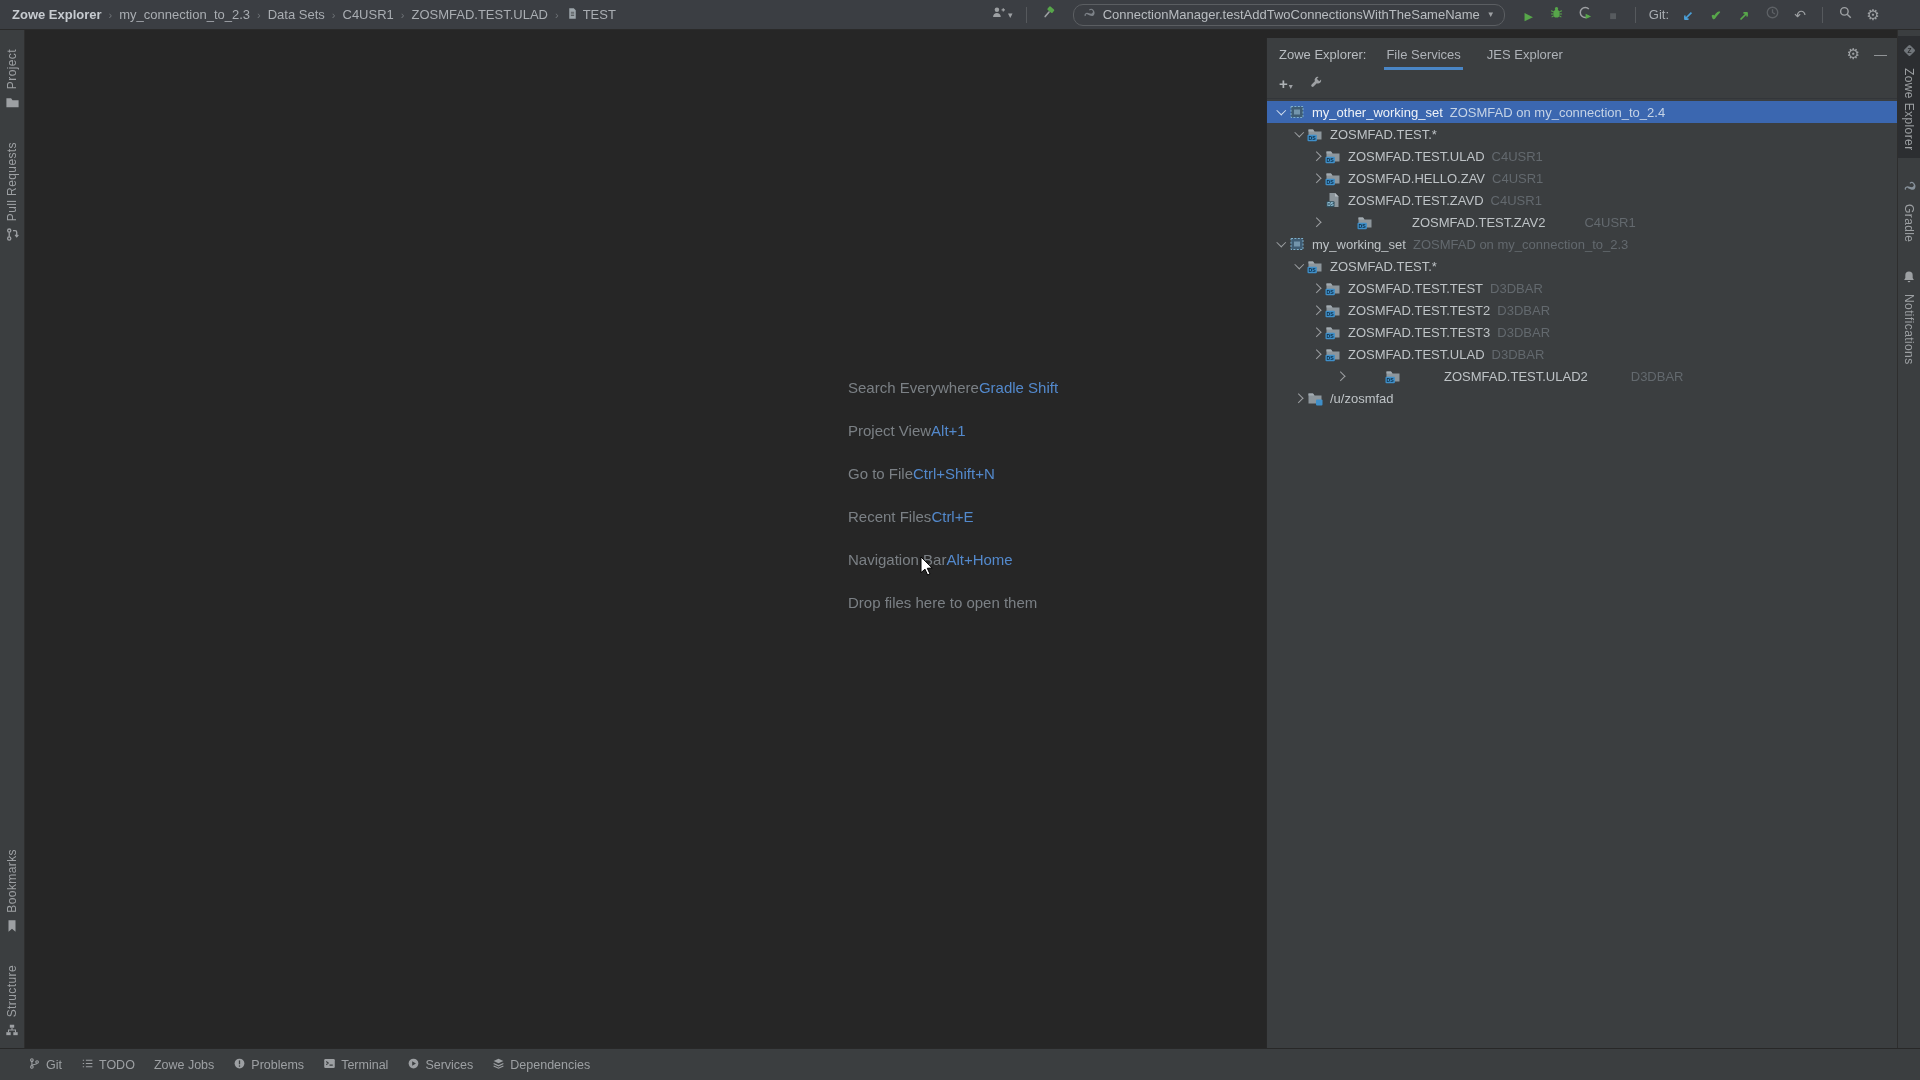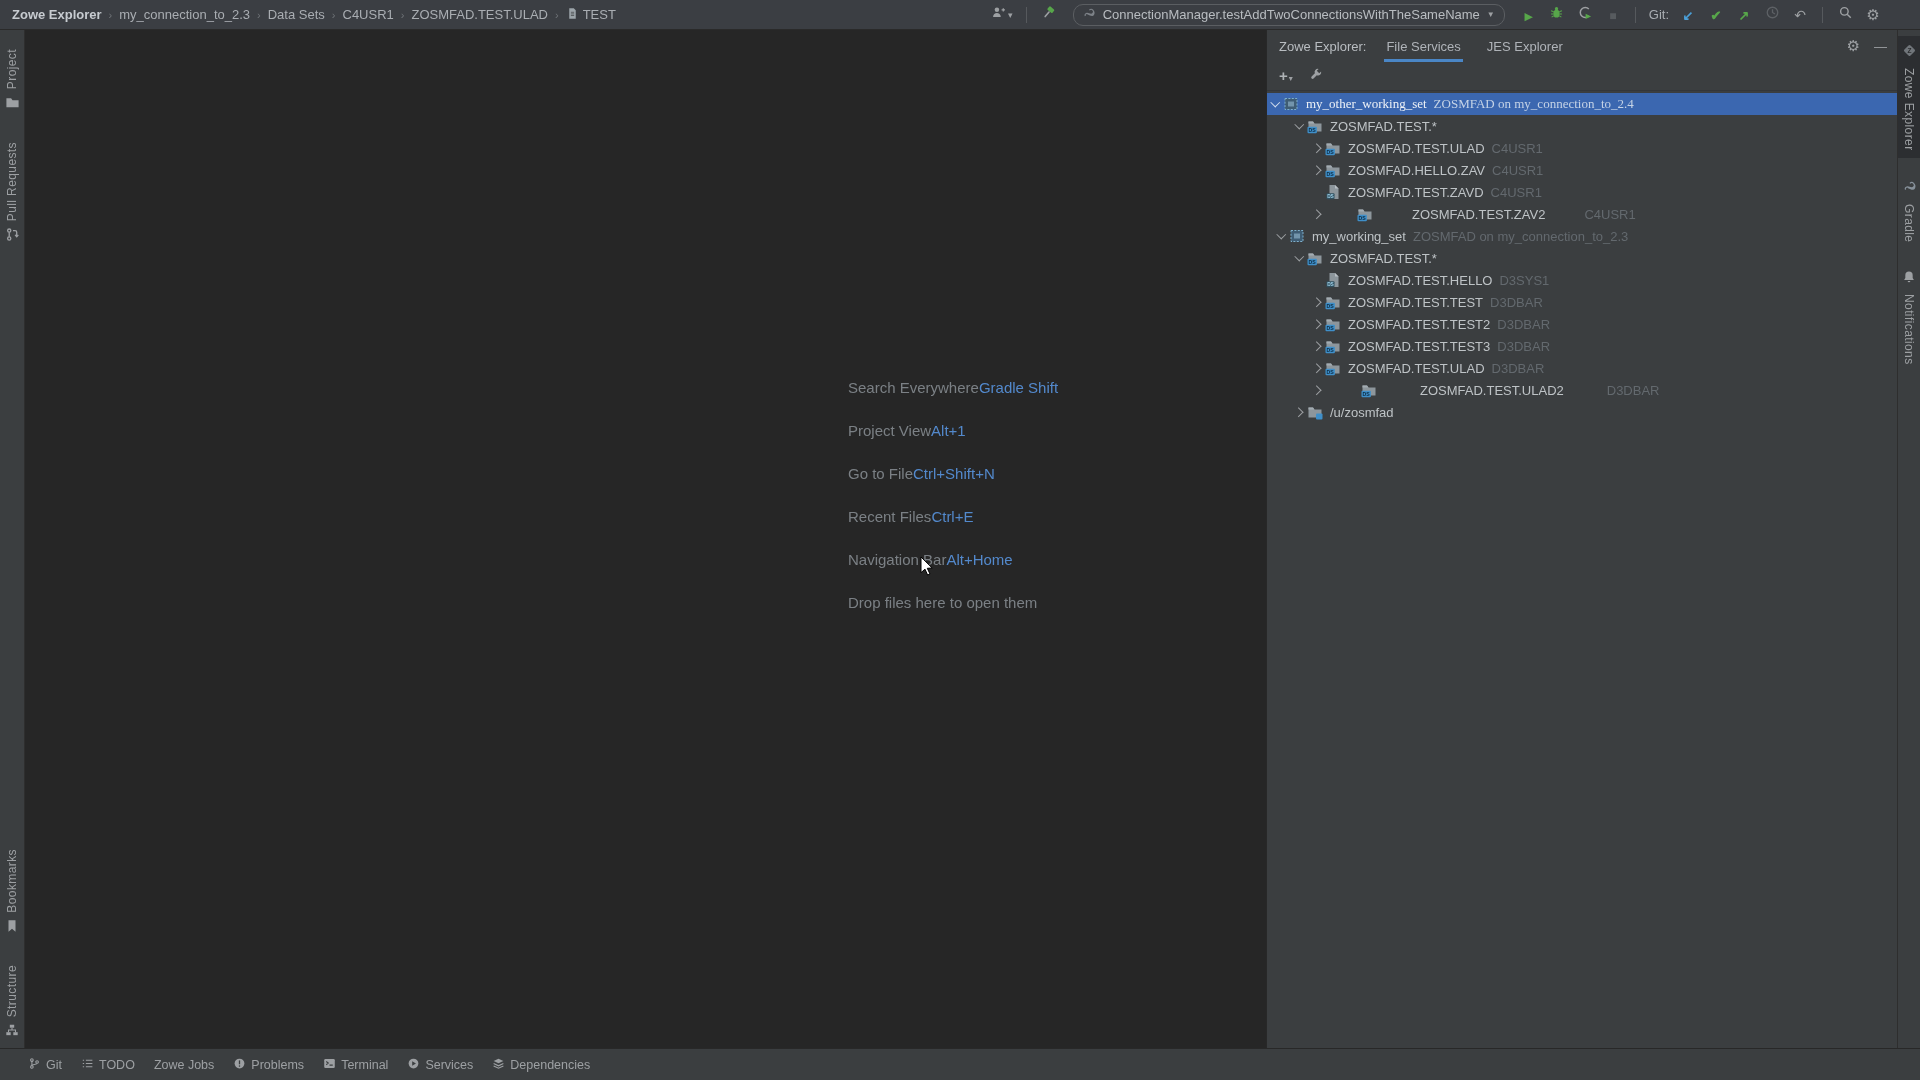--- a/index.html
+++ b/index.html
@@ -46,21 +46,21 @@
   .vlabel { font-size:12px; color:#9da0a3; letter-spacing:.4px; }
   .stripe.left .vlabel { writing-mode:vertical-rl; transform:rotate(180deg); }
   .stripe.right .vlabel { writing-mode:vertical-rl; }
   .stripe-spacer { flex:1; }
   
   .editor { flex:1; background:#262626; position:relative; }
   .shortcuts { position:absolute; left:823px; top:336px; font-size:15px; white-space:nowrap; }
   .sc-row { height:43px; display:flex; align-items:center; color:#7b8085; }
   .sc-key { color:#5389cc; }
   
-  .panel { width:631px; background:#3b3e40; border-left:1px solid #282828; display:flex; flex-direction:column; }
+  .panel { width:631px; background:#3b3e40; border-left:1px solid #282828; display:flex; flex-direction:column;margin-top:8px; }
   .tw-header { height:32px; display:flex; align-items:center; padding:0 10px 0 12px; gap:20px; font-size:13px; flex:0 0 auto; }
   .tw-title { color:#b9bdc1; }
   .tw-tabs { display:flex; gap:26px; height:100%; align-items:center; }
   .tw-tab { position:relative; height:100%; display:flex; align-items:center; color:#afb3b8; cursor:default; }
   .tw-tab.active::after { content:""; position:absolute; left:-2px; right:-2px; bottom:0; height:3px; background:#4a86c6; }
   .tw-actions { margin-left:auto; display:flex; gap:14px; align-items:center; }
   .tw-toolbar { height:29px; display:flex; align-items:center; gap:16px; padding:0 12px; border-bottom:1px solid #33363a; flex:0 0 auto; }
   .tw-tool { display:flex; align-items:center; }
   .tree { flex:1; overflow:hidden; padding-top:2px; font-size:13px; }
   .tree-row { height:22px; display:flex; align-items:center; color:#bec3c6; white-space:nowrap; cursor:default; }
@@ -278,21 +278,21 @@
         <div class="tw-tool">
           <span><span class="g" style="color:#afb3b6;font-size:15px;font-weight:bold">+</span><span class="mini-caret">▾</span></span>
         </div>
         <div class="tw-tool">
           <span><svg viewBox="0 0 16 16" width="14" height="14">
               <path d="M13.8 5.1a3.6 3.6 0 0 1-4.9 4.3L5.2 13.1a1.55 1.55 0 0 1-2.2-2.2L6.7 7.2A3.6 3.6 0 0 1 11 2.3L8.9 4.4l2.8 2.8Z" fill="#9da0a3"></path>
             </svg></span>
         </div>
       </div>
     <div class="tree" id="tree">
-        <div class="tree-row selected" style=" font-family: Liberation Serif, serif;">
+        <div class="tree-row selected" style="padding-left: 6px;">
           <span class="chev-slot">
             <span class="chev expanded"></span>
           </span>
           <span class="tree-icon">
             <svg viewBox="0 0 16 16">
               <rect x="2" y="2.5" width="12" height="11" fill="#3f5d74" stroke="#7fb0cc" stroke-width="1" stroke-dasharray="2 1.4"></rect>
               <rect x="5" y="5.5" width="6" height="5" fill="#9fc3da" opacity="0.55"></rect>
             </svg>
           </span>
           <span>my_other_working_set</span>
@@ -391,33 +391,20 @@
             <svg viewBox="0 0 16 16">
               <path d="M1.5 3.5 h4.5 l1.5 2 h7 v8 h-13 Z" fill="#8d969c"></path>
               <path d="M1.5 3.5 h4.5 l1.5 2 h-6 Z" fill="#a3acb2"></path>
               <rect x="0.5" y="8.8" width="9.4" height="6.4" rx="1" fill="#3f8fc9"></rect>
               <text x="5.2" y="14" font-size="5.2" font-weight="bold" fill="#0c2c44" text-anchor="middle">DS</text>
             </svg>
           </span>
           <span>ZOSMFAD.TEST.*</span>
         </div>
         <div class="tree-row" style="padding-left: 42px;">
-          <span class="chev-slot"></span>
-          <span class="tree-icon">
-            <svg viewBox="0 0 16 16">
-              <path d="M4.5 1 h5.5 l3.5 3.5 V15 H4.5 Z" fill="#8d969c"></path>
-              <path d="M10 1 l3.5 3.5 H10 Z" fill="#b9c0c5"></path>
-              <rect x="1.5" y="9.2" width="8" height="6" rx="1" fill="#31505f"></rect>
-              <text x="5.5" y="14.1" font-size="4.8" font-weight="bold" fill="#9fd0e8" text-anchor="middle">DS</text>
-            </svg>
-          </span>
-          <span>ZOSMFAD.TEST.HELLO</span>
-          <span class="tree-suffix">D3SYS1</span>
-        </div>
-        <div class="tree-row" style="padding-left: 42px;">
           <span class="chev-slot">
             <span class="chev"></span>
           </span>
           <span class="tree-icon">
             <svg viewBox="0 0 16 16">
               <path d="M1.5 3.5 h4.5 l1.5 2 h7 v8 h-13 Z" fill="#8d969c"></path>
               <path d="M1.5 3.5 h4.5 l1.5 2 h-6 Z" fill="#a3acb2"></path>
               <rect x="0.5" y="8.8" width="9.4" height="6.4" rx="1" fill="#3f8fc9"></rect>
               <text x="5.2" y="14" font-size="5.2" font-weight="bold" fill="#0c2c44" text-anchor="middle">DS</text>
             </svg>
@@ -463,21 +450,21 @@
             <svg viewBox="0 0 16 16">
               <path d="M1.5 3.5 h4.5 l1.5 2 h7 v8 h-13 Z" fill="#8d969c"></path>
               <path d="M1.5 3.5 h4.5 l1.5 2 h-6 Z" fill="#a3acb2"></path>
               <rect x="0.5" y="8.8" width="9.4" height="6.4" rx="1" fill="#3f8fc9"></rect>
               <text x="5.2" y="14" font-size="5.2" font-weight="bold" fill="#0c2c44" text-anchor="middle">DS</text>
             </svg>
           </span>
           <span>ZOSMFAD.TEST.ULAD</span>
           <span class="tree-suffix">D3DBAR</span>
         </div>
-        <div class="tree-row" style="padding-left: 42px; gap: 36px;">
+        <div class="tree-row" style="padding-left: 66px; gap: 36px;">
           <span class="chev-slot">
             <span class="chev"></span>
           </span>
           <span class="tree-icon">
             <svg viewBox="0 0 16 16">
               <path d="M1.5 3.5 h4.5 l1.5 2 h7 v8 h-13 Z" fill="#8d969c"></path>
               <path d="M1.5 3.5 h4.5 l1.5 2 h-6 Z" fill="#a3acb2"></path>
               <rect x="0.5" y="8.8" width="9.4" height="6.4" rx="1" fill="#3f8fc9"></rect>
               <text x="5.2" y="14" font-size="5.2" font-weight="bold" fill="#0c2c44" text-anchor="middle">DS</text>
             </svg>

